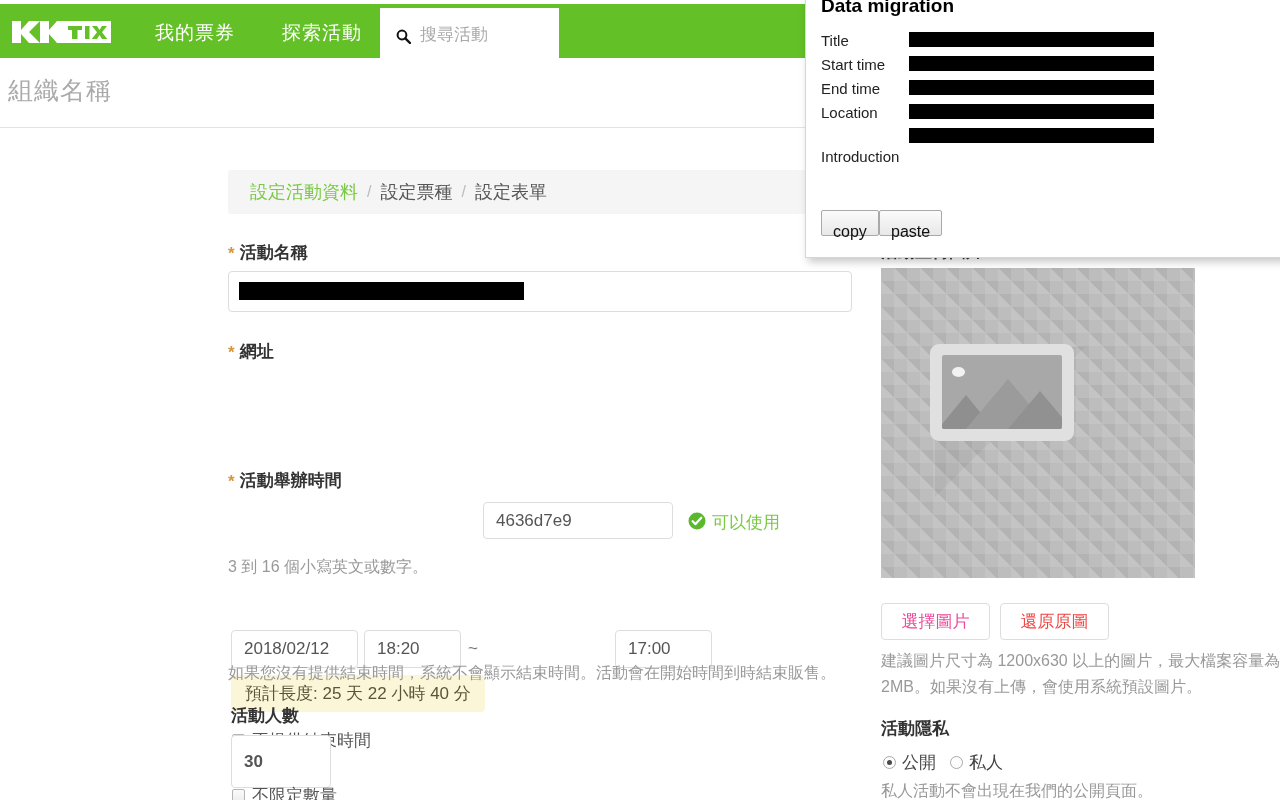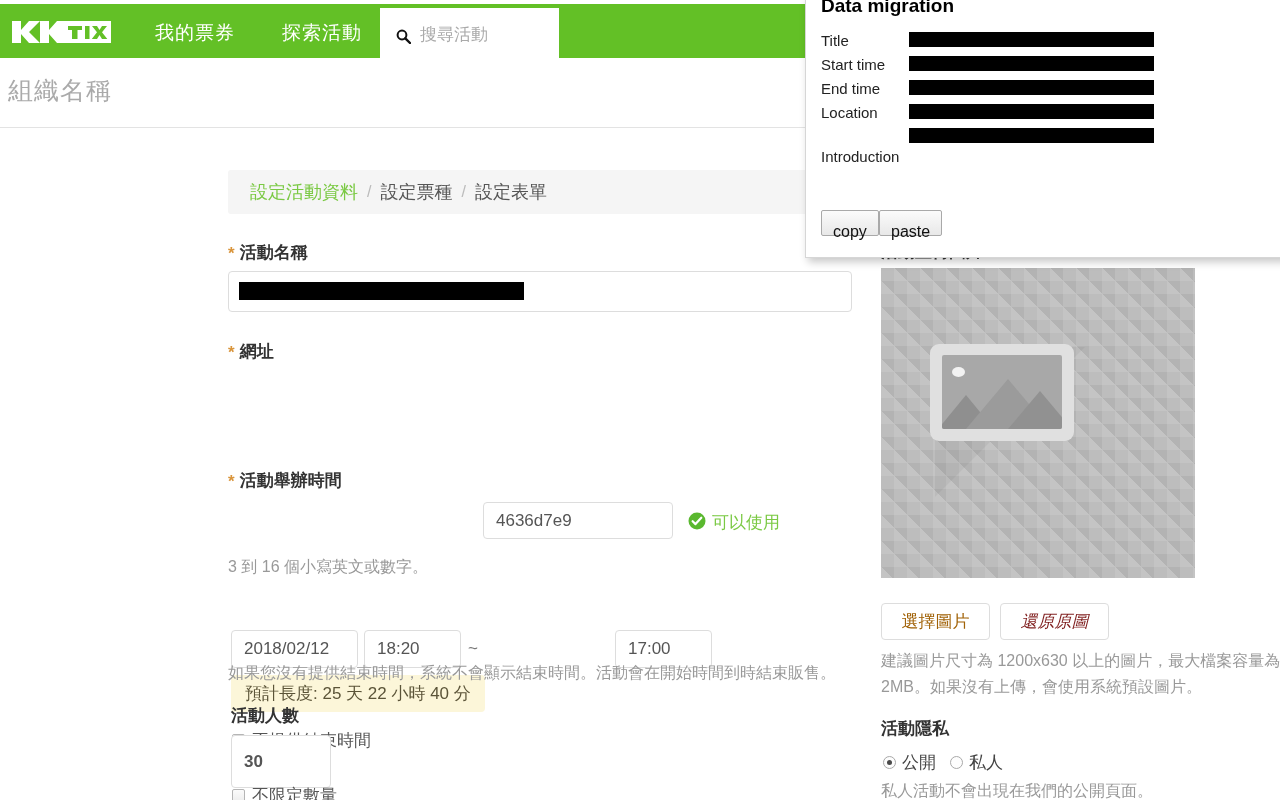--- a/index.html
+++ b/index.html
@@ -181,22 +181,22 @@
     position: absolute; left: 10px; top: 12px; width: 13px; height: 10px;
     background: #f2f2f2; border-radius: 50%;
   }
 
   .btn-outline {
     position: absolute; background: #ffffff;
     border: 1px solid #dddddd; border-radius: 4px;
     font-family: "Liberation Sans", sans-serif; font-size: 17px;
     cursor: pointer; padding: 0;
   }
-  .btn-green { color: #a16207; }
-  .btn-red { color: #7f1d1d; font-style: italic; }
+  .btn-green { color: #ec4899; }
+  .btn-red { color: #ef4444; }
 
   
   .overlay {
     position: absolute; left: 805px; top: -6px; width: 483px; height: 264px;
     background: #ffffff;
     border: 1px solid #d6d6d6;
     box-shadow: 3px 4px 8px rgba(0,0,0,0.22);
     z-index: 50;
   }
   .ov-title {

